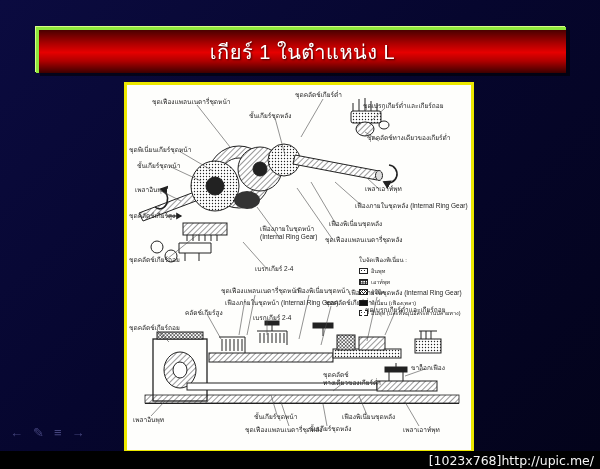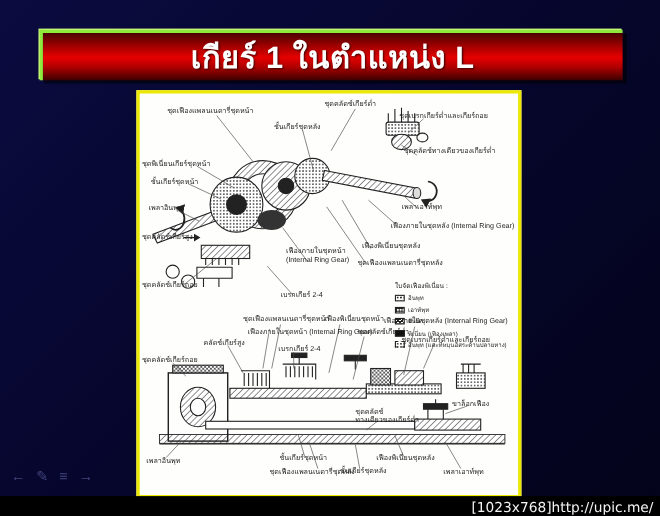--- a/index.html
+++ b/index.html
@@ -10,21 +10,21 @@
   }
   
   #title-bar{
     position:absolute;left:36px;top:27px;width:527px;height:43px;
     border-top:3px solid #8fe83c;border-left:3px solid #8fe83c;
     box-shadow:-1px -1px 0 #d9ff85, 4px 3px 0 rgba(0,0,0,0.55);
     background:linear-gradient(#4a0000 0%,#a80000 30%,#e60000 52%,#b00000 72%,#3c0000 100%);
     display:flex;align-items:center;justify-content:center;
   }
   #title-bar .title-text{
-    color:#fff;font-size:28px;font-weight:bold;letter-spacing:0.5px;
+    color:#fff;font-size:20px;font-weight:normal;letter-spacing:0.5px;
     text-shadow:1px 1px 2px #3a0000;
   }
   
   #panel{
     position:absolute;left:124px;top:82px;width:350px;height:371px;
     border:3px solid #ece800;background:#fefefc;box-sizing:border-box;
   }
   #panel-inner{position:absolute;left:0;top:0;right:0;bottom:0;}
   #machinery{position:absolute;left:0;top:0;}
   .dlabel{

